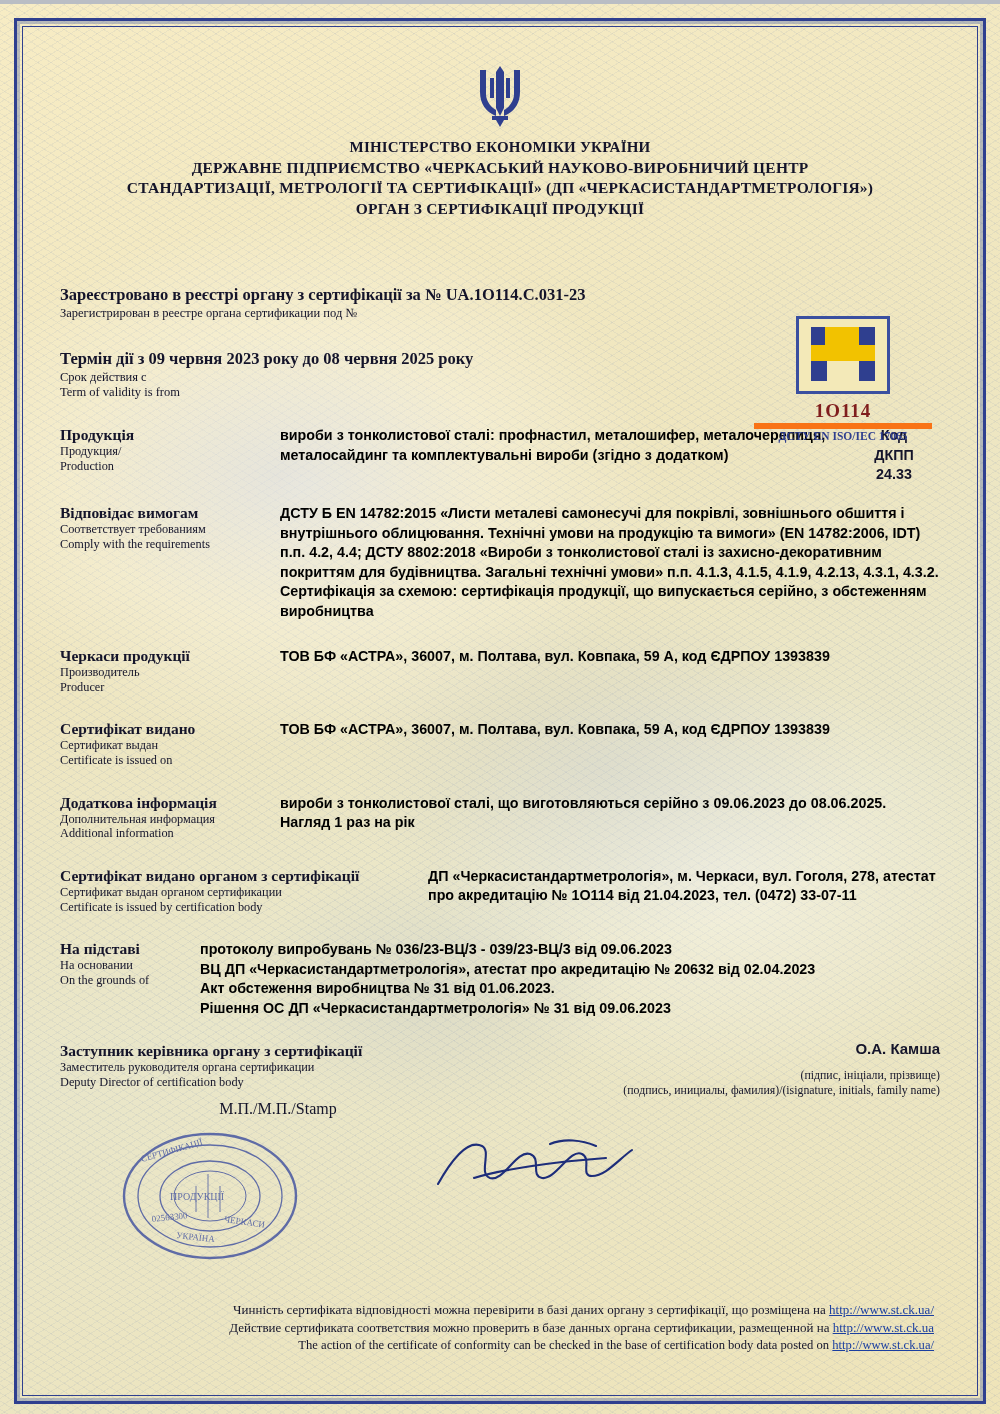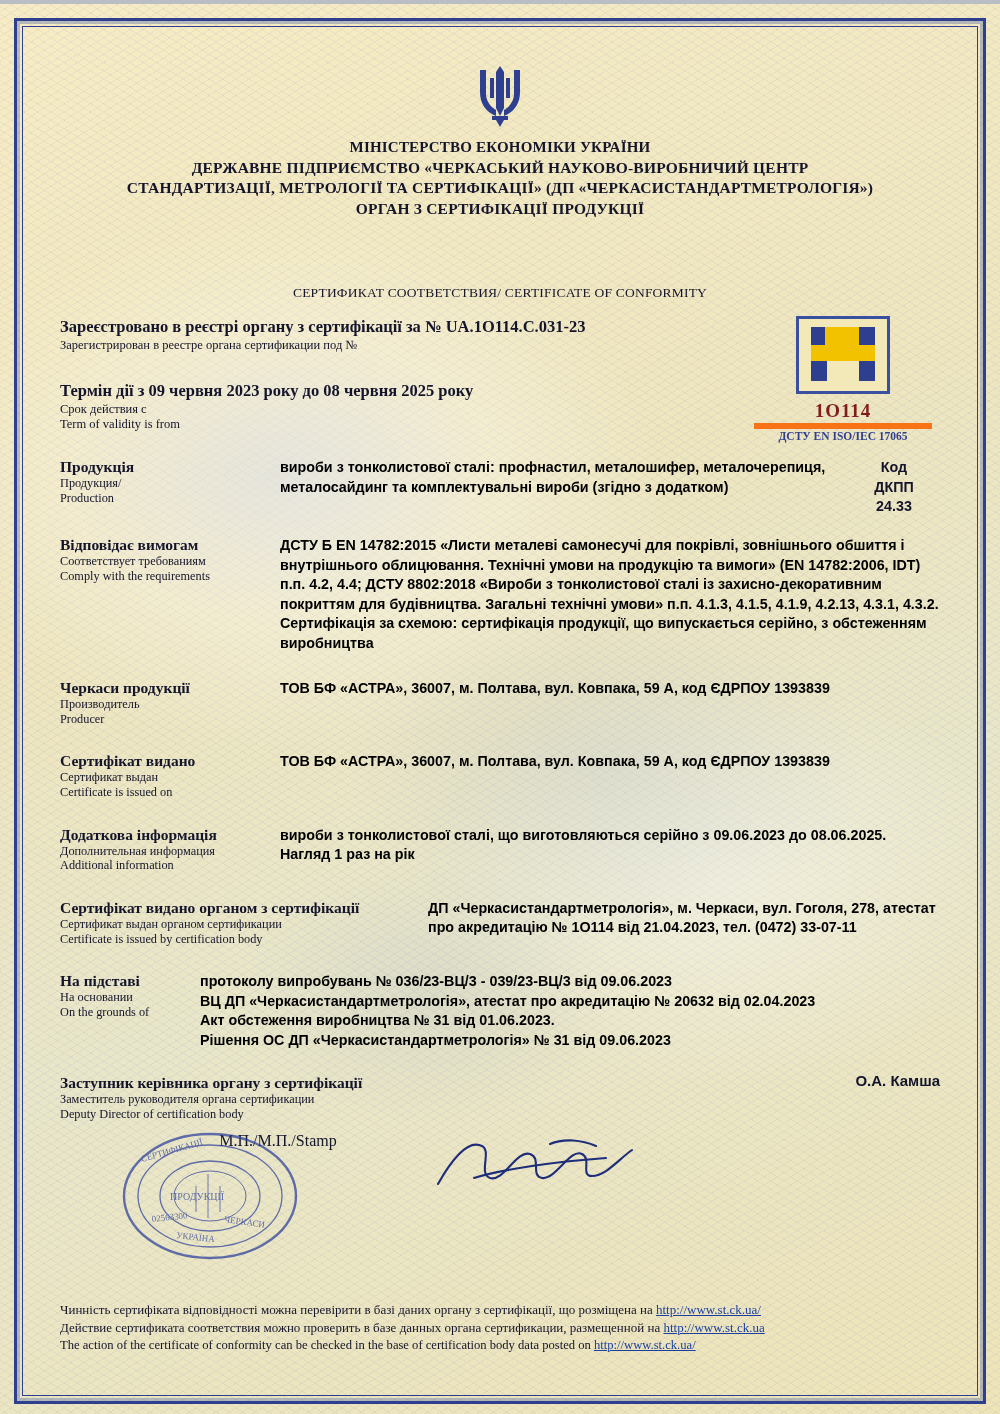--- a/index.html
+++ b/index.html
@@ -256,20 +256,21 @@
   }
 
   
   .footer {
     position: absolute;
     left: 60px;
     right: 66px;
     bottom: 64px;
     font-size: 13px;
     line-height: 1.38;
+    text-align: right;
   }
   .footer a {
     color: #1b3fa0;
     text-decoration: underline;
   }
   .footer .f3 { font-size: 12.6px; }
 </style>
 </head>
 <body>
 
@@ -295,21 +296,20 @@
     </svg>
 
     <div class="ministry">
       <div class="l1">МІНІСТЕРСТВО ЕКОНОМІКИ УКРАЇНИ</div>
       <div class="l2">ДЕРЖАВНЕ ПІДПРИЄМСТВО «ЧЕРКАСЬКИЙ НАУКОВО-ВИРОБНИЧИЙ ЦЕНТР</div>
       <div class="l3">СТАНДАРТИЗАЦІЇ, МЕТРОЛОГІЇ ТА СЕРТИФІКАЦІЇ» (ДП «ЧЕРКАСИСТАНДАРТМЕТРОЛОГІЯ»)</div>
       <div class="l4">ОРГАН З СЕРТИФІКАЦІЇ ПРОДУКЦІЇ</div>
     </div>
 
     <div class="title-block">
-      <div class="title-sub">СЕРТИФИКАТ СООТВЕТСТВИЯ/ CERTIFICATE OF CONFORMITY</div>
     </div>
 
     <div class="acc-mark">
       <div class="acc-logo">
         <span class="bar-left"></span>
         <span class="bar-right"></span>
         <span class="bar-mid"></span>
         <span class="dot"></span>
       </div>
       <div class="acc-num">1О114</div>
@@ -402,20 +402,24 @@
 
     <div class="sign">
       <div class="label">
         <div class="lua">Заступник керівника органу з сертифікації</div>
         <div class="lru">Заместитель руководителя органа сертификации</div>
         <div class="len">Deputy Director of certification body</div>
         <div class="stamp-line">М.П./М.П./Stamp</div>
       </div>
       <div class="right">
         <div class="name">О.А. Камша</div>
+        <div class="caption">
+          <div>(підпис, ініціали, прізвище)</div>
+          <div>(подпись, инициалы, фамилия)/(isignature, initials, family name)</div>
+        </div>
       </div>
     </div>
 
   </div>
 
   <svg class="handsign" viewBox="0 0 210 70">
     <g fill="none" stroke="#1d2d7a" stroke-width="2.1" stroke-linecap="round">
       <path d="M8 52 C 26 20, 40 8, 52 14 C 62 19, 48 42, 60 46 C 74 50, 86 18, 100 22 C 112 26, 100 44, 112 46 C 126 48, 140 16, 152 22 C 162 27, 150 44, 162 44 C 176 44, 190 26, 202 18"></path>
       <path d="M44 46 C 70 38, 120 30, 176 26"></path>
       <path d="M120 12 C 134 6, 152 8, 166 14"></path>

